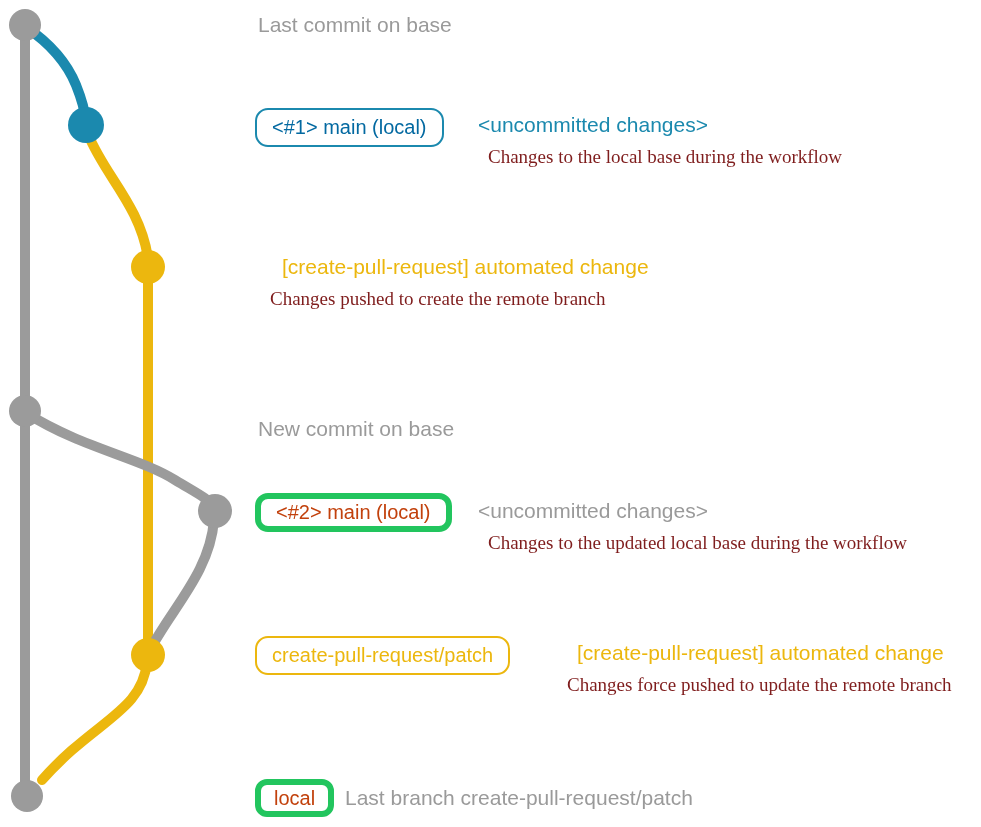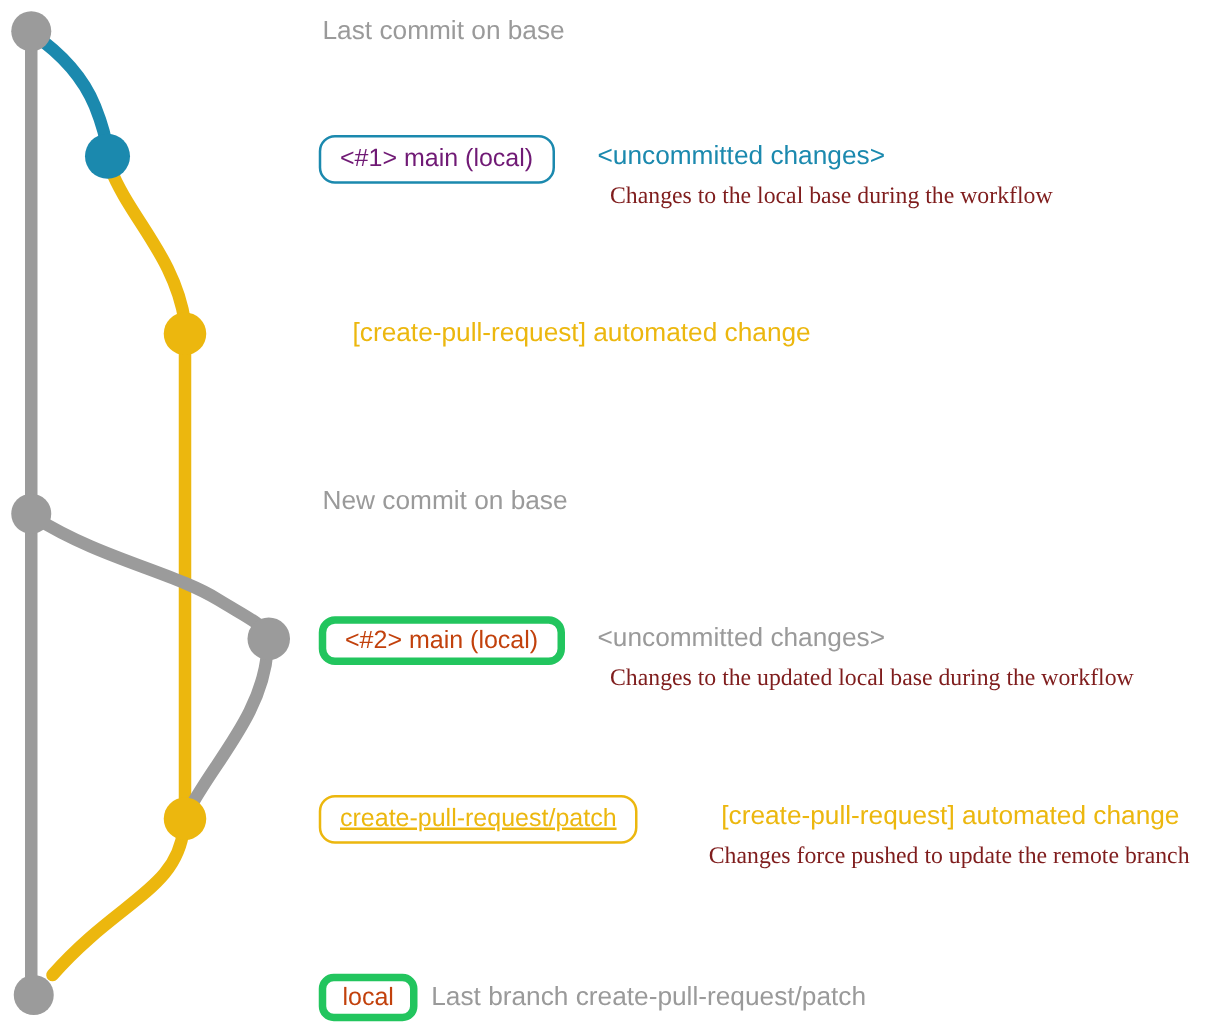--- a/index.html
+++ b/index.html
@@ -18,23 +18,23 @@
   .c-blue{color:#1b89ae;}
   .c-yellow{color:#ecb70e;margin-left:24px;}
   .pill{
     display:inline-flex;align-items:center;justify-content:center;
     height:39px;box-sizing:border-box;
     padding:0 15px;
     border-radius:13px;
     font-size:20px;
     background:#ffffff;
   }
-  .pill-blue{border:2px solid #1b89ae;color:#701a75;}
+  .pill-blue{border:2px solid #1b89ae;color:#0369a1;}
   .pill-gray{border:6px solid #22c55e;color:#c2410c;}
-  .pill-yellow{border:2px solid #ecb70e;color:#ecb70e;text-decoration:underline;}
+  .pill-yellow{border:2px solid #ecb70e;color:#ecb70e;}
 </style>
 </head>
 <body>
 
 <div id="stage">
 
   <svg id="graph-svg" width="250" height="827" viewBox="0 0 250 827">
 
     <path d="M 25 25 L 25 797" fill="none" stroke-width="10" stroke-linecap="round" stroke="#9b9b9b"></path>
 
@@ -57,22 +57,23 @@
     <circle cx="27" cy="796" r="16" fill="#9b9b9b"></circle>
   </svg>
 
   <div class="abs txt c-gray" style="left:258px;top:13px;">Last commit on base</div>
 
   <div class="abs pill pill-blue" style="left:255px;top:108px;">&lt;#1&gt; main (local)</div>
   <div class="abs txt c-blue" style="left:478px;top:113px;">&lt;uncommitted changes&gt;</div>
   <div class="abs desc" style="left:488px;top:146px;">Changes to the local base during the workflow</div>
 
   <div class="abs txt c-yellow" style="left:258px;top:255px;">[create-pull-request] automated change</div>
+  <div class="abs desc" style="left:270px;top:288px;">Changes pushed to create the remote branch</div>
 
-  <div class="abs txt c-gray" style="left:258px;top:389px;text-align:center;">New commit on base</div>
+  <div class="abs txt c-gray" style="left:258px;top:417px;text-align:center;">New commit on base</div>
 
   <div class="abs pill pill-gray" style="left:255px;top:493px;">&lt;#2&gt; main (local)</div>
   <div class="abs txt c-gray" style="left:478px;top:499px;">&lt;uncommitted changes&gt;</div>
   <div class="abs desc" style="left:488px;top:532px;">Changes to the updated local base during the workflow</div>
 
   <div class="abs pill pill-yellow" style="left:255px;top:636px;">create-pull-request/patch</div>
   <div class="abs txt c-yellow" style="left:553px;top:641px;">[create-pull-request] automated change</div>
   <div class="abs desc" style="left:567px;top:674px;">Changes force pushed to update the remote branch</div>
 
   <div class="abs pill pill-gray" style="left:255px;top:779px;height:38px;border-radius:12px;padding:0 13px;">local</div>

